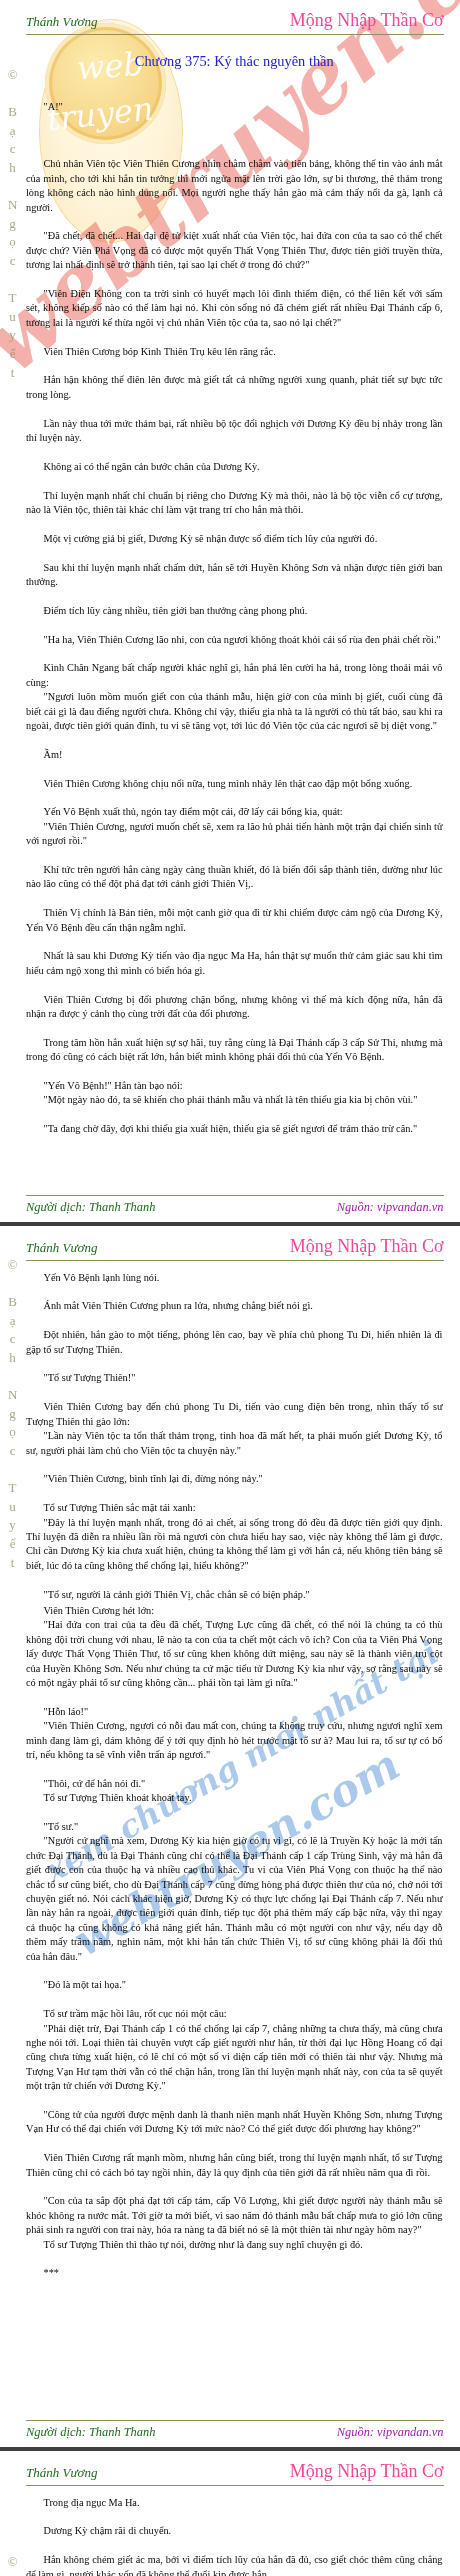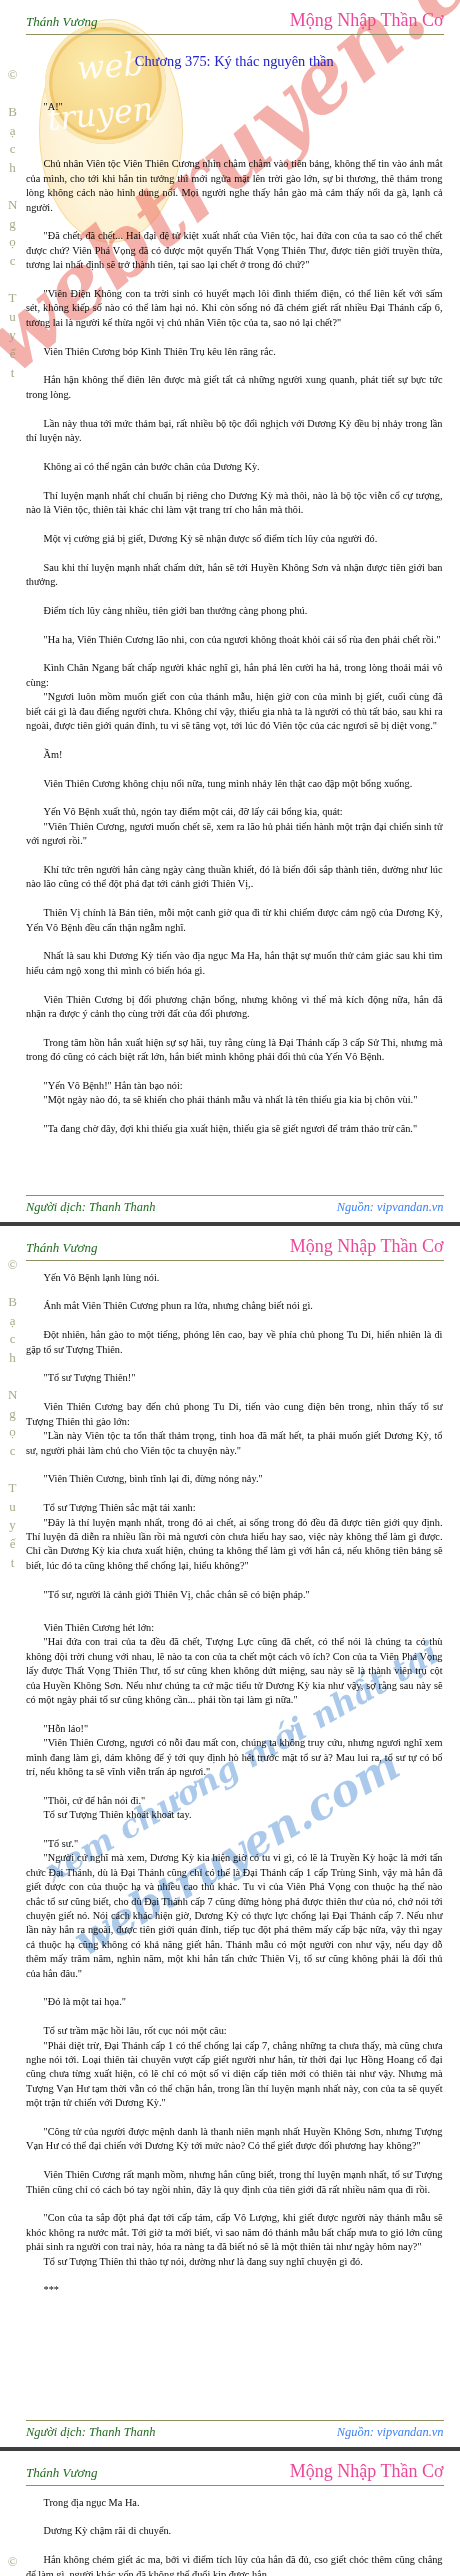--- a/index.html
+++ b/index.html
@@ -16,21 +16,21 @@
   .head-right{font-size:18px;color:#ec4899;}
   .head-rule{border-bottom:1.5px solid #8f8f62;margin-top:3.1px;}
   .chapter-title{font-size:14.4px;color:#2121cd;text-align:center;margin:17.5px 18.5px 30px 26px;}
   .page-body{margin:0 18.5px 0 26px;color:#0a0a0a;font-size:10.3px;line-height:14.4px;text-align:justify;}
   .page-body.pad-top{padding-top:9.3px;}
   .para{margin:0;text-indent:17.5px;}
   .page-foot{position:absolute;left:26px;right:17.5px;bottom:5.2px;background:#ffffff;z-index:2;}
   .foot-rule{border-top:1.5px solid #8f8f62;margin-bottom:4.1px;}
   .foot-row{display:flex;justify-content:space-between;align-items:baseline;padding-bottom:2.1px;}
   .foot-left{font-style:italic;font-size:12.4px;color:#1e6b1e;}
-  .foot-right{font-style:italic;font-size:12.4px;color:#3b82f6;}
+  .foot-right{font-style:italic;font-size:12.4px;color:#a21caf;}
   .side-wm{position:absolute;left:4.1px;writing-mode:vertical-rl;text-orientation:upright;
            font-size:13px;letter-spacing:3.6px;color:rgba(148,148,108,0.8);}
   .red-wm{position:absolute;font-family:"DejaVu Serif",serif;font-style:italic;font-weight:bold;
           color:rgba(233,97,85,0.5);white-space:nowrap;}
   .blue-wm{position:absolute;font-family:"DejaVu Serif",serif;font-style:italic;font-weight:bold;
            color:rgba(156,191,232,0.85);white-space:nowrap;}
   .logo-oval{position:absolute;left:39px;top:18.5px;width:142px;height:222px;border-radius:50%;
              border:1.5px solid rgba(235,195,95,0.45);
              background:radial-gradient(ellipse at 50% 35%,rgba(255,246,205,0.50),rgba(252,218,130,0.30) 55%,rgba(247,196,90,0.40));}
   .logo-coin{position:absolute;left:45px;top:23px;width:121px;height:121px;border-radius:50%;
@@ -126,21 +126,21 @@
             <p class="para" style="margin-top: 0px;">Yến Vô Bệnh lạnh lùng nói.</p>
             <p class="para" style="margin-top: 14.4px;">Ánh mắt Viên Thiên Cương phun ra lửa, nhưng chẳng biết nói gì.</p>
             <p class="para" style="margin-top: 14.4px;">Đột nhiên, hắn gào to một tiếng, phóng lên cao, bay về phía chủ phong Tu Di, hiển nhiên là đi gặp tổ sư Tượng Thiên.</p>
             <p class="para" style="margin-top: 14.4px;">"Tổ sư Tượng Thiên!"</p>
             <p class="para" style="margin-top: 14.4px;">Viên Thiên Cương bay đến chủ phong Tu Di, tiến vào cung điện bên trong, nhìn thấy tổ sư Tượng Thiên thì gào lớn:</p>
             <p class="para" style="margin-top: 0px;">"Lần này Viên tộc ta tổn thất thảm trọng, tinh hoa đã mất hết, ta phải muốn giết Dương Kỳ, tổ sư, người phải làm chủ cho Viên tộc ta chuyện này."</p>
             <p class="para" style="margin-top: 14.4px;">"Viên Thiên Cương, bình tĩnh lại đi, đừng nóng nảy."</p>
             <p class="para" style="margin-top: 14.4px;">Tổ sư Tượng Thiên sắc mặt tái xanh:</p>
             <p class="para" style="margin-top: 0px;">"Đây là thí luyện mạnh nhất, trong đó ai chết, ai sống trong đó đều đã được tiên giới quy định. Thí luyện đã diễn ra nhiều lần rồi mà ngươi còn chưa hiểu hay sao, việc này không thể làm gì được. Chỉ cần Dương Kỳ kia chưa xuất hiện, chúng ta không thể làm gì với hắn cả, nếu không tiên bảng sẽ biết, lúc đó ta cũng không thể chống lại, hiểu không?"</p>
             <p class="para" style="margin-top: 14.4px;">"Tổ sư, người là cảnh giới Thiên Vị, chắc chắn sẽ có biện pháp."</p>
-            <p class="para" style="margin-top: 19px;">Viên Thiên Cương hét lớn:</p>
+            <p class="para" style="margin-top: 2px;">Viên Thiên Cương hét lớn:</p>
             <p class="para" style="margin-top: 0px;">"Hai đứa con trai của ta đều đã chết, Tượng Lực cũng đã chết, có thể nói là chúng ta có thù không đội trời chung với nhau, lẽ nào ta con của ta chết một cách vô ích? Con của ta Viên Phá Vọng lấy được Thất Vọng Thiên Thư, tổ sư cũng khen không dứt miệng, sau này sẽ là thành viên trụ cột của Huyền Không Sơn. Nếu như chúng ta cứ mặc tiểu tử Dương Kỳ kia như vậy, sợ rằng sau này sẽ có một ngày phái tổ sư cũng không cần... phải tồn tại làm gì nữa."</p>
             <p class="para" style="margin-top: 14.4px;">"Hỗn láo!"</p>
             <p class="para" style="margin-top: 0px;">"Viên Thiên Cương, ngươi có nỗi đau mất con, chúng ta không truy cứu, nhưng ngươi nghĩ xem mình đang làm gì, dám không để ý tới quy định hò hét trước mặt tổ sư à? Mau lui ra, tổ sư tự có bố trí, nếu không ta sẽ vĩnh viễn trấn áp ngươi."</p>
             <p class="para" style="margin-top: 14.4px;">"Thôi, cứ để hắn nói đi."</p>
             <p class="para" style="margin-top: 0px;">Tổ sư Tượng Thiên khoát khoát tay.</p>
             <p class="para" style="margin-top: 14.4px;">"Tổ sư."</p>
             <p class="para" style="margin-top: 0px;">"Người cứ nghĩ mà xem, Dương Kỳ kia hiện giờ có tu vi gì, có lẽ là Truyền Kỳ hoặc là mới tấn chức Đại Thánh, dù là Đại Thánh cũng chỉ có thể là Đại Thánh cấp 1 cấp Trùng Sinh, vậy mà hắn đã giết được con của thuộc hạ và nhiều cao thủ khác. Tu vi của Viên Phá Vọng con thuộc hạ thế nào chắc tổ sư cũng biết, cho dù Đại Thánh cấp 7 cũng đừng hòng phá được thiên thư của nó, chớ nói tới chuyện giết nó. Nói cách khác hiện giờ, Dương Kỳ có thực lực chống lại Đại Thánh cấp 7. Nếu như lần này hắn ra ngoài, được tiên giới quán đỉnh, tiếp tục đột phá thêm mấy cấp bậc nữa, vậy thì ngay cả thuộc hạ cũng không có khả năng giết hắn. Thánh mẫu có một người con như vậy, nếu dạy dỗ thêm mấy trăm năm, nghìn năm, một khi hắn tấn chức Thiên Vị, tổ sư cũng không phải là đối thủ của hắn đâu."</p>
             <p class="para" style="margin-top: 14.4px;">"Đó là một tai họa."</p>
             <p class="para" style="margin-top: 14.4px;">Tổ sư trầm mặc hồi lâu, rốt cục nói một câu:</p>
             <p class="para" style="margin-top: 0px;">"Phải diệt trừ, Đại Thánh cấp 1 có thể chống lại cấp 7, chẳng những ta chưa thấy, mà cũng chưa nghe nói tới. Loại thiên tài chuyên vượt cấp giết người như hắn, từ thời đại lục Hồng Hoang cổ đại cũng chưa từng xuất hiện, có lẽ chỉ có một số vi diện cấp tiên mới có thiên tài như vậy. Nhưng mà Tượng Vạn Hư tạm thời vẫn có thể chặn hắn, trong lần thí luyện mạnh nhất này, con của ta sẽ quyết một trận tử chiến với Dương Kỳ."</p>

